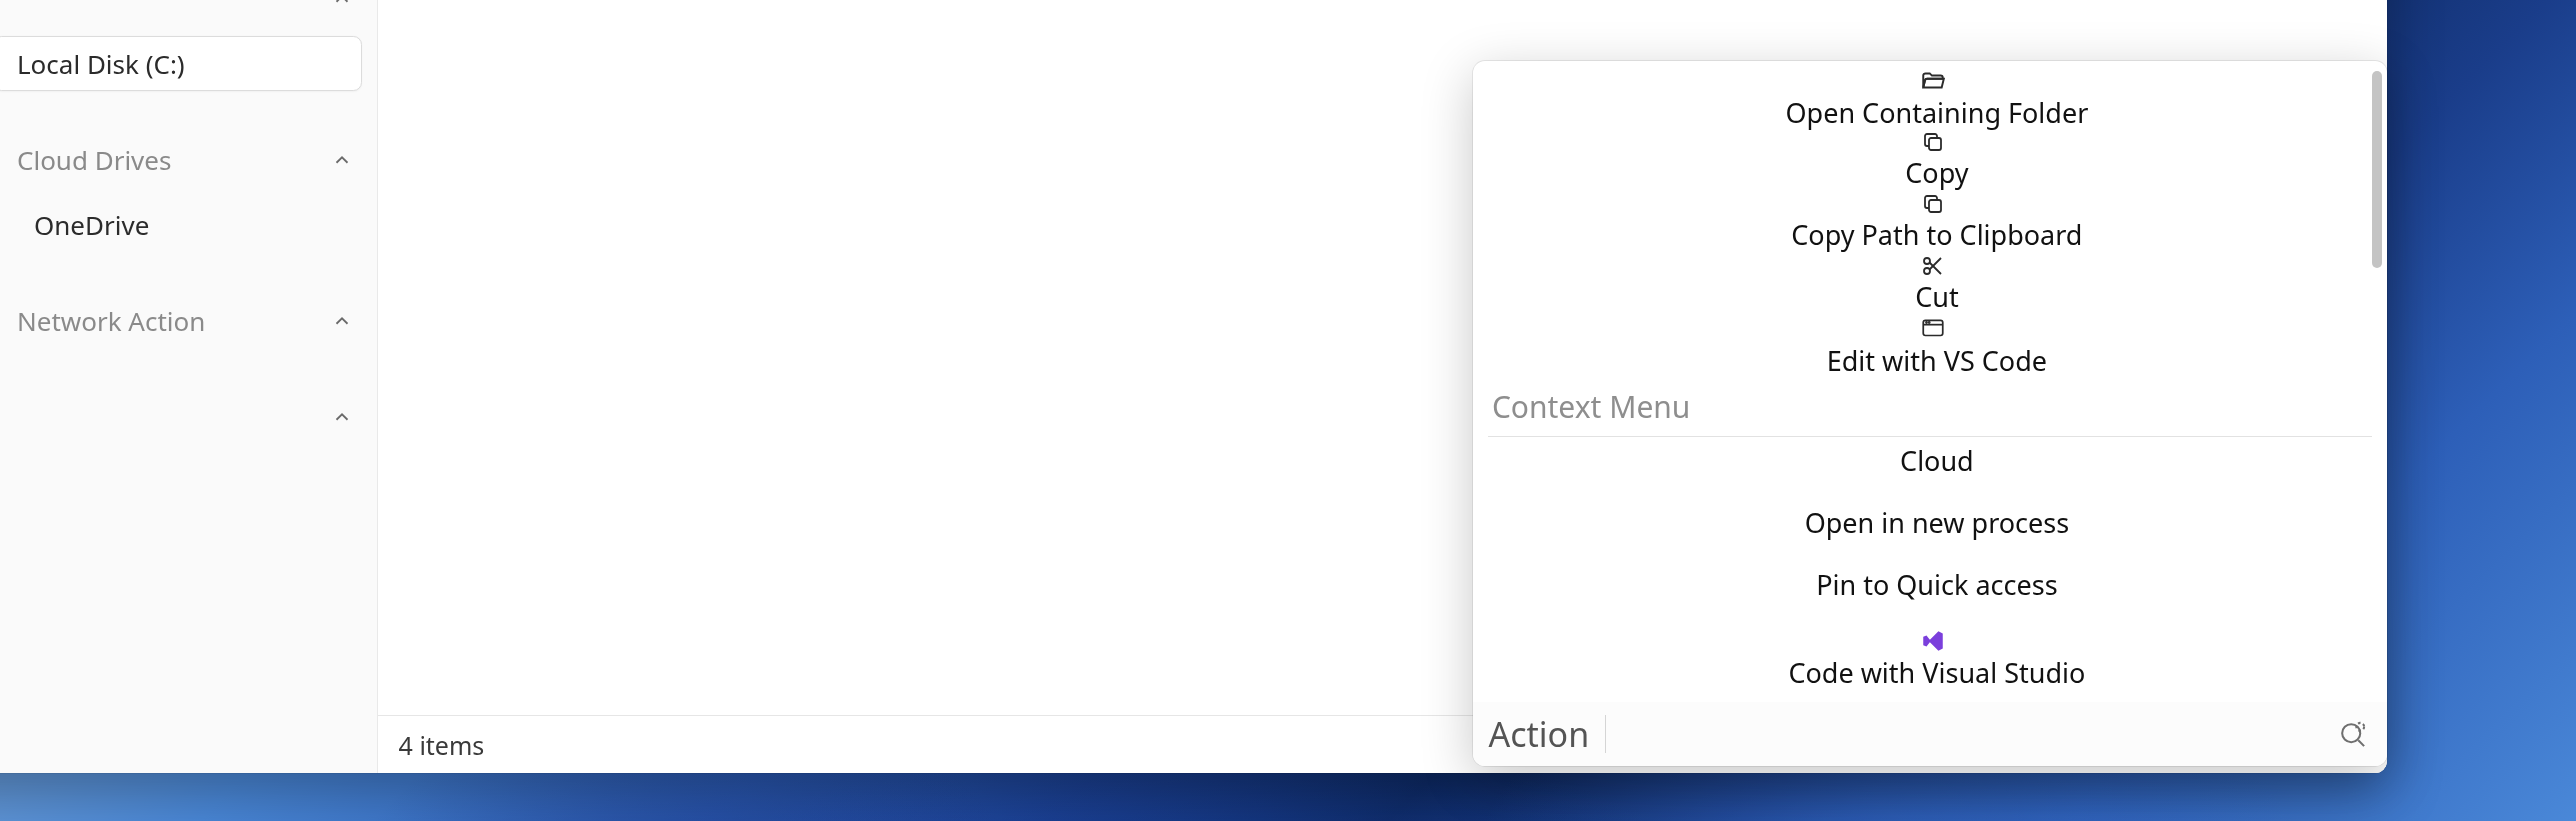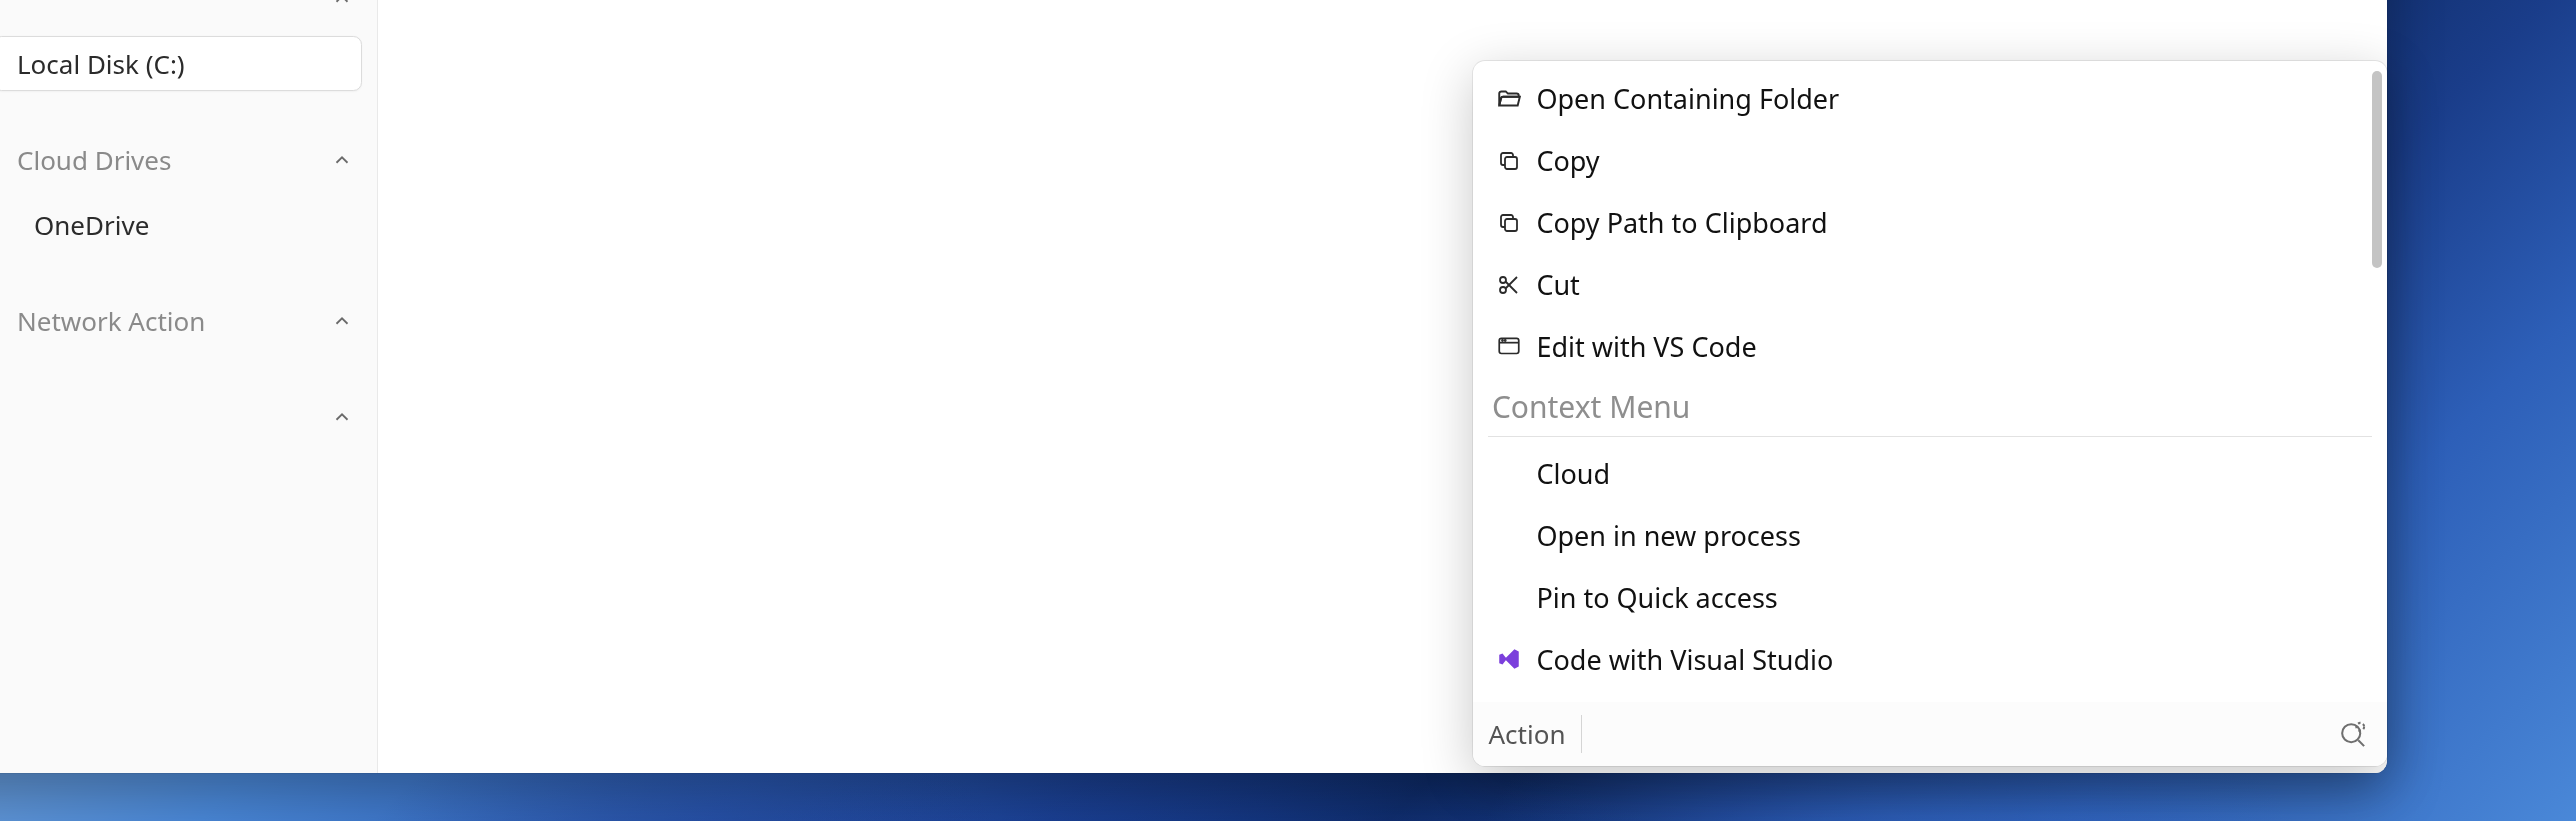--- a/index.html
+++ b/index.html
@@ -146,20 +146,21 @@
 
   .cmd-item {
     display: flex;
     align-items: center;
     height: 62px;
     border-radius: 6.9px;
     padding-left: 6.9px;
     font-size: 27px;
     color: #111;
     cursor: pointer;
+    flex-direction: column;
   }
   .cmd-icon {
     width: 41px;
     display: flex;
     justify-content: center;
     align-items: center;
     color: #2b2b2b;
   }
   .cmd-icon.purple { color: #7b3fdc; }
   .cmd-label { margin-left: 6.9px; }
@@ -177,21 +178,21 @@
 
   .palette-footer {
     height: 64px;
     background: #fcfcfc;
     display: flex;
     align-items: center;
     padding: 0 15.5px 0 15.5px;
     gap: 17px;
   }
   .palette-footer .footer-label {
-    font-size: 26px;
+    font-size: 34px;
     color: #545454;
     padding-right: 15.5px;
     border-right: 0.9px solid #d5d5d5;
     height: 38px;
     display: flex;
     align-items: center;
   }
   .palette-footer input {
     flex: 1;
     border: none;
@@ -266,20 +267,23 @@
         <svg width="22" height="22" viewBox="0 0 24 24" fill="none" stroke="currentColor" stroke-width="2">
             <polyline points="6 15 12 9 18 15"></polyline>
           </svg>
       </span>
     </div>
 
   </div>
 
   <div class="main">
     <div class="content-area"></div>
+    <div class="status-bar">
+      <span>4 items</span>
+    </div>
   </div>
 </div>
 
 <div class="palette">
   <div class="palette-list">
     <div class="palette-scroll"></div>
 
     <div class="cmd-item">
       <span class="cmd-icon">
         <svg width="26" height="26" viewBox="0 0 24 24" fill="none" stroke="currentColor" stroke-width="1.8">

